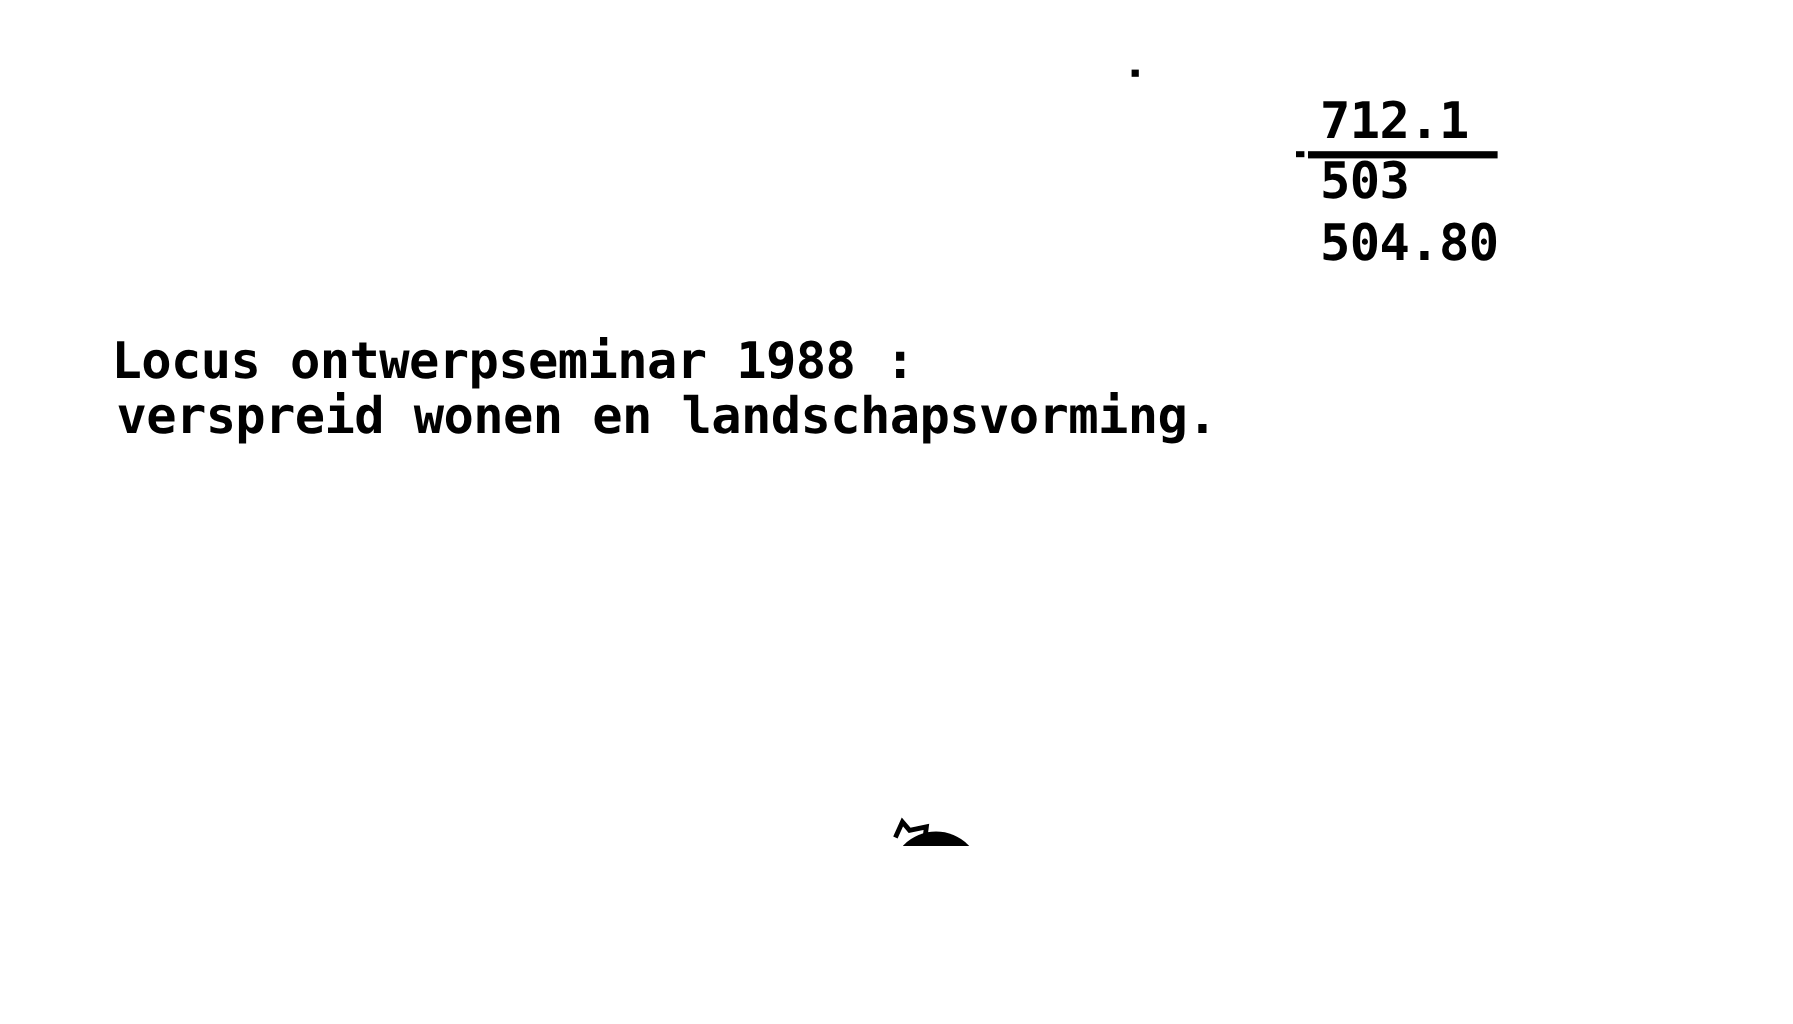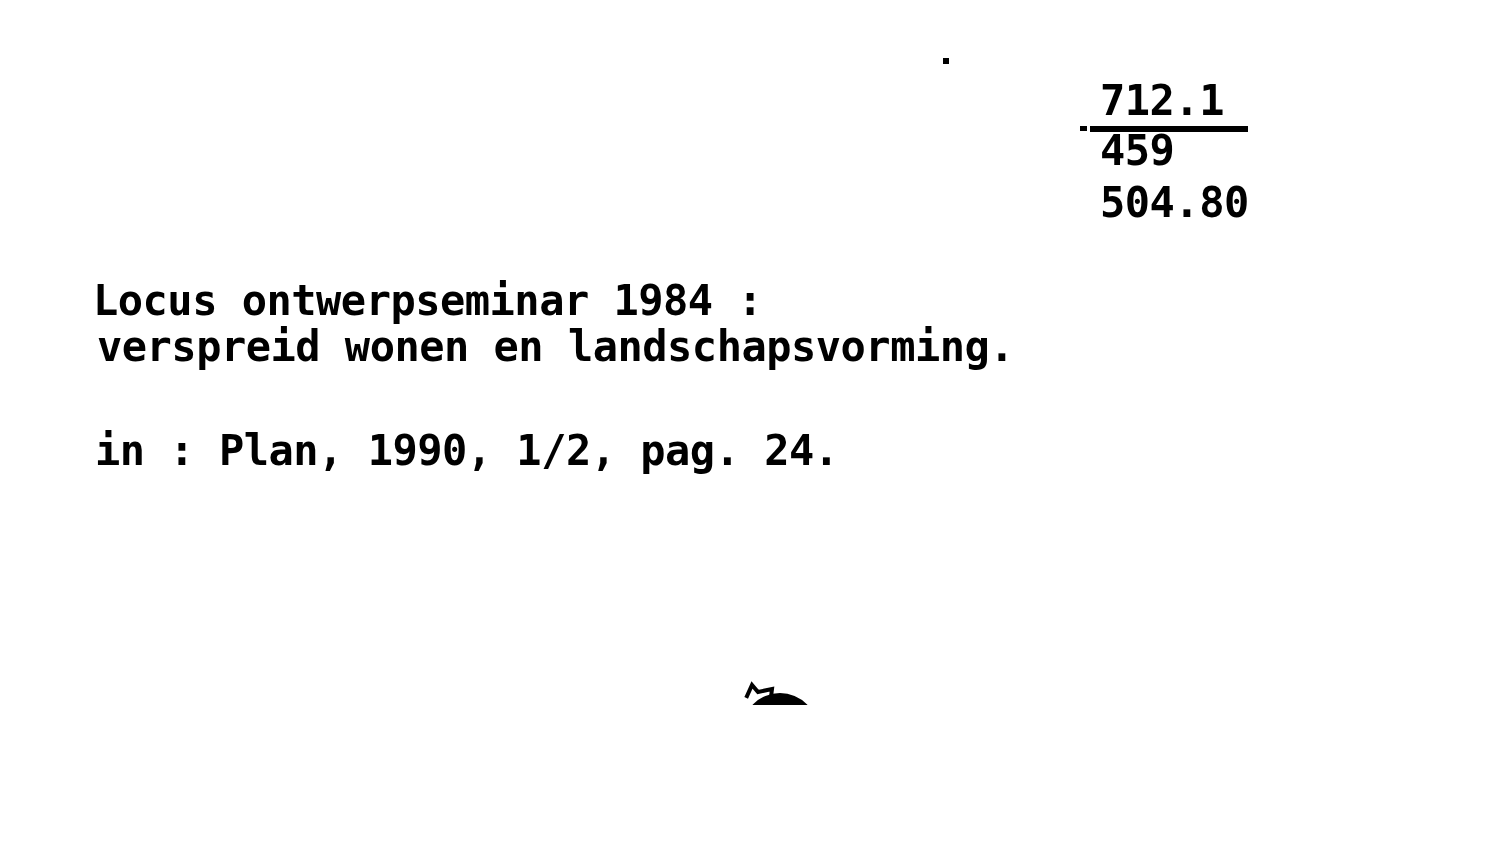--- a/index.html
+++ b/index.html
@@ -71,30 +71,29 @@
 <body>
 
 <div class="card">
 
   <div class="speck"></div>
 
   <div>
     <div class="tline class-line1">712.1</div>
     <div class="class-underline-dot"></div>
     <div class="class-underline"></div>
-    <div class="tline class-line2">459</div>
+    <div class="tline class-line2">503</div>
     <div class="tline class-line3">504.80</div>
   </div>
 
   <div>
-    <div class="tline title-line1">Locus ontwerpseminar 1984 :</div>
+    <div class="tline title-line1">Locus ontwerpseminar 1988 :</div>
     <div class="tline title-line2">verspreid wonen en landschapsvorming.</div>
   </div>
 
-  <div class="tline source-line">in : Plan, 1990, 1/2, pag. 24.</div>
 
   <svg class="punch" viewBox="0 0 150 120">
     <circle cx="75" cy="66" r="38" fill="#000000"></circle>
     <path d="M 42 31 L 47 20 L 53 27 L 67 24 L 66 32" fill="none" stroke="#000000" stroke-width="4" stroke-linecap="square"></path>
     <path d="M 25 50 Q 31 38 38 46 Q 43 52 52 45" fill="none" stroke="#000000" stroke-width="4" stroke-linecap="round"></path>
   </svg>
 
 </div>
 
 </body></html>

